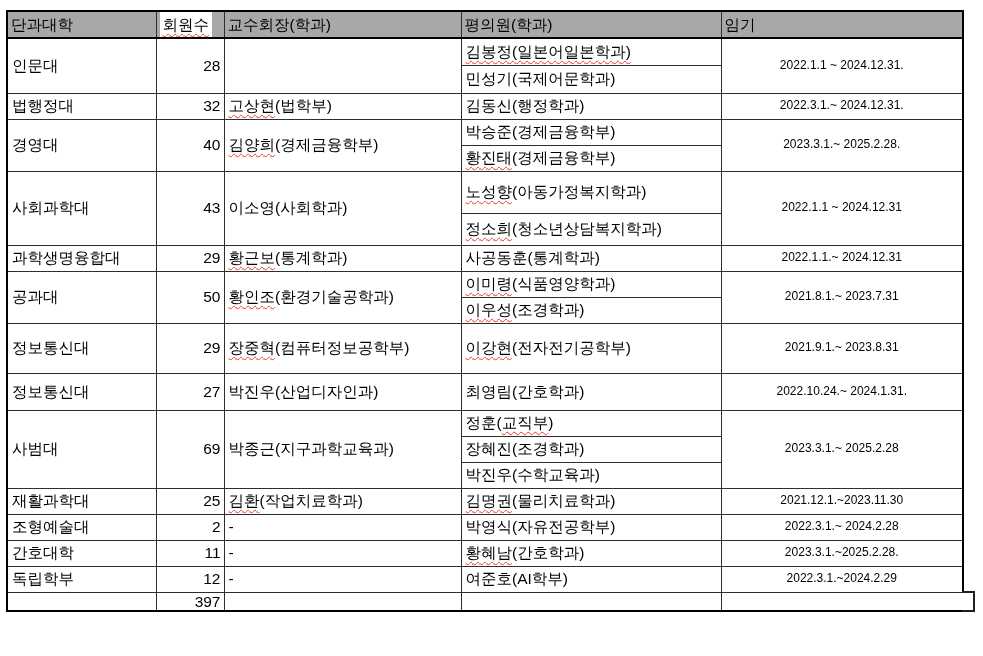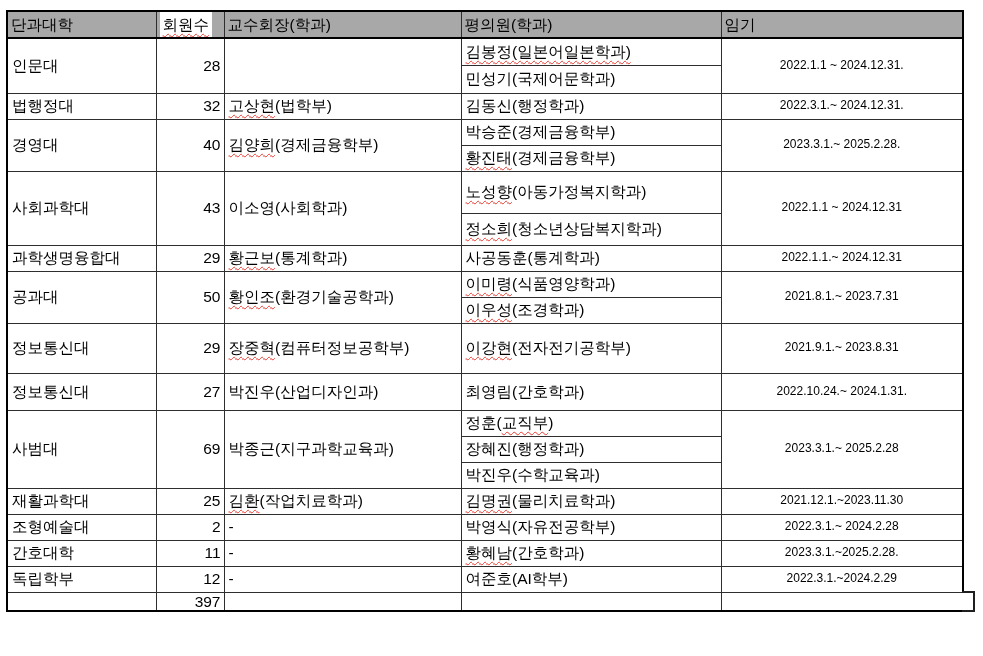--- a/index.html
+++ b/index.html
@@ -137,21 +137,21 @@
     </tr>
 
     <tr style="height:26px">
       <td class="l" rowspan="3">사범대</td>
       <td class="c" rowspan="3">69</td>
       <td class="l" rowspan="3"><span>박종근(지구과학교육과)</span><span class="wavy"></span><span></span></td>
       <td class="l"><span>정훈(</span><span class="wavy">교직부</span><span>)</span></td>
       <td class="term" rowspan="3">2023.3.1.~ 2025.2.28</td>
     </tr>
     <tr style="height:26px">
-      <td class="l"><span>장혜진(행정학과)</span><span class="wavy"></span><span></span></td>
+      <td class="l"><span>장혜진(조경학과)</span><span class="wavy"></span><span></span></td>
     </tr>
     <tr style="height:26px">
       <td class="l"><span>박진우(수학교육과)</span><span class="wavy"></span><span></span></td>
     </tr>
 
     <tr style="height:26px">
       <td class="l">재활과학대</td>
       <td class="c">25</td>
       <td class="l"><span></span><span class="wavy">김환</span><span>(작업치료학과)</span></td>
       <td class="l"><span></span><span class="wavy">김명권</span><span>(물리치료학과)</span></td>

